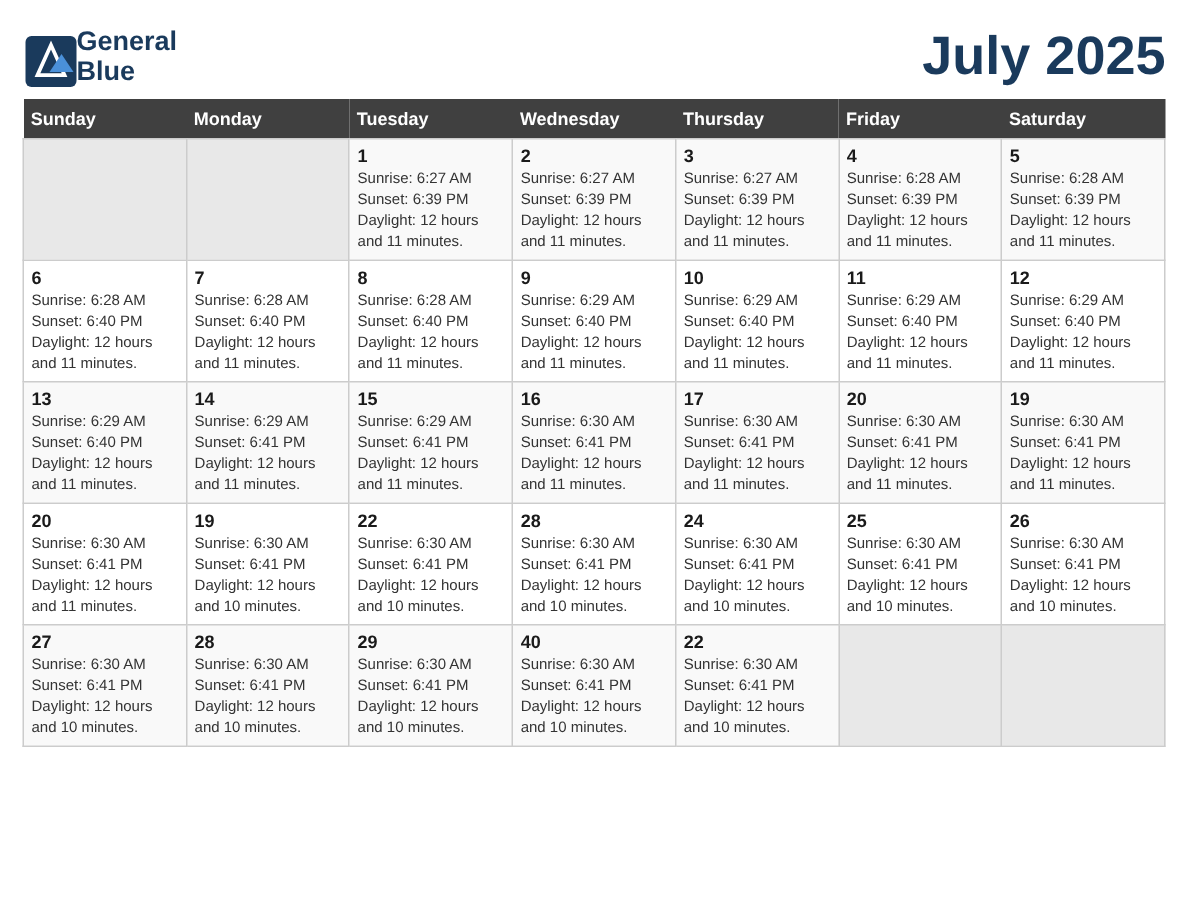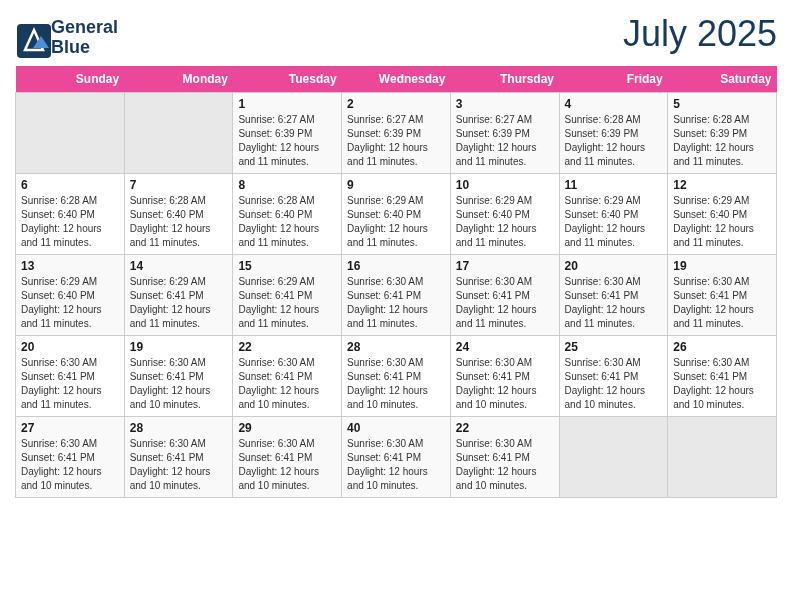--- a/index.html
+++ b/index.html
@@ -5,21 +5,21 @@
     * { box-sizing: border-box; margin: 0; padding: 0; }
     body {
       font-family: Arial, sans-serif;
       background: #fff;
       width: 792px;
       min-height: 612px;
       padding: 10px 15px;
     }
     .header {
       display: flex;
-      align-items: center;
+      align-items: flex-end;
       justify-content: space-between;
       margin-bottom: 8px;
     }
     .logo {
       display: flex;
       align-items: center;
       margin-top: 8px;
     }
     .logo-text {
       font-size: 18px;
@@ -31,37 +31,37 @@
       width: 32px;
       height: 32px;
       margin-right: 4px;
       position: relative;
     }
     .title-area {
       text-align: right;
     }
     .main-title {
       font-size: 36px;
-      font-weight: normal;
+      font-weight: bold;
       color: #1a3a5c;
     }
     .subtitle {
       font-size: 15px;
       color: #333;
     }
     table {
       width: 100%;
       border-collapse: collapse;
       font-size: 11px;
     }
     thead tr th {
-      background-color: #ec4899;
+      background-color: #404040;
       color: #fff;
       padding: 6px 5px;
-      text-align: right;
+      text-align: left;
       font-size: 12px;
       font-weight: bold;
     }
     tbody tr td {
       border: 1px solid #ccc;
       padding: 4px 5px;
       vertical-align: top;
       width: 14.28%;
       background: #fff;
       min-height: 80px;

